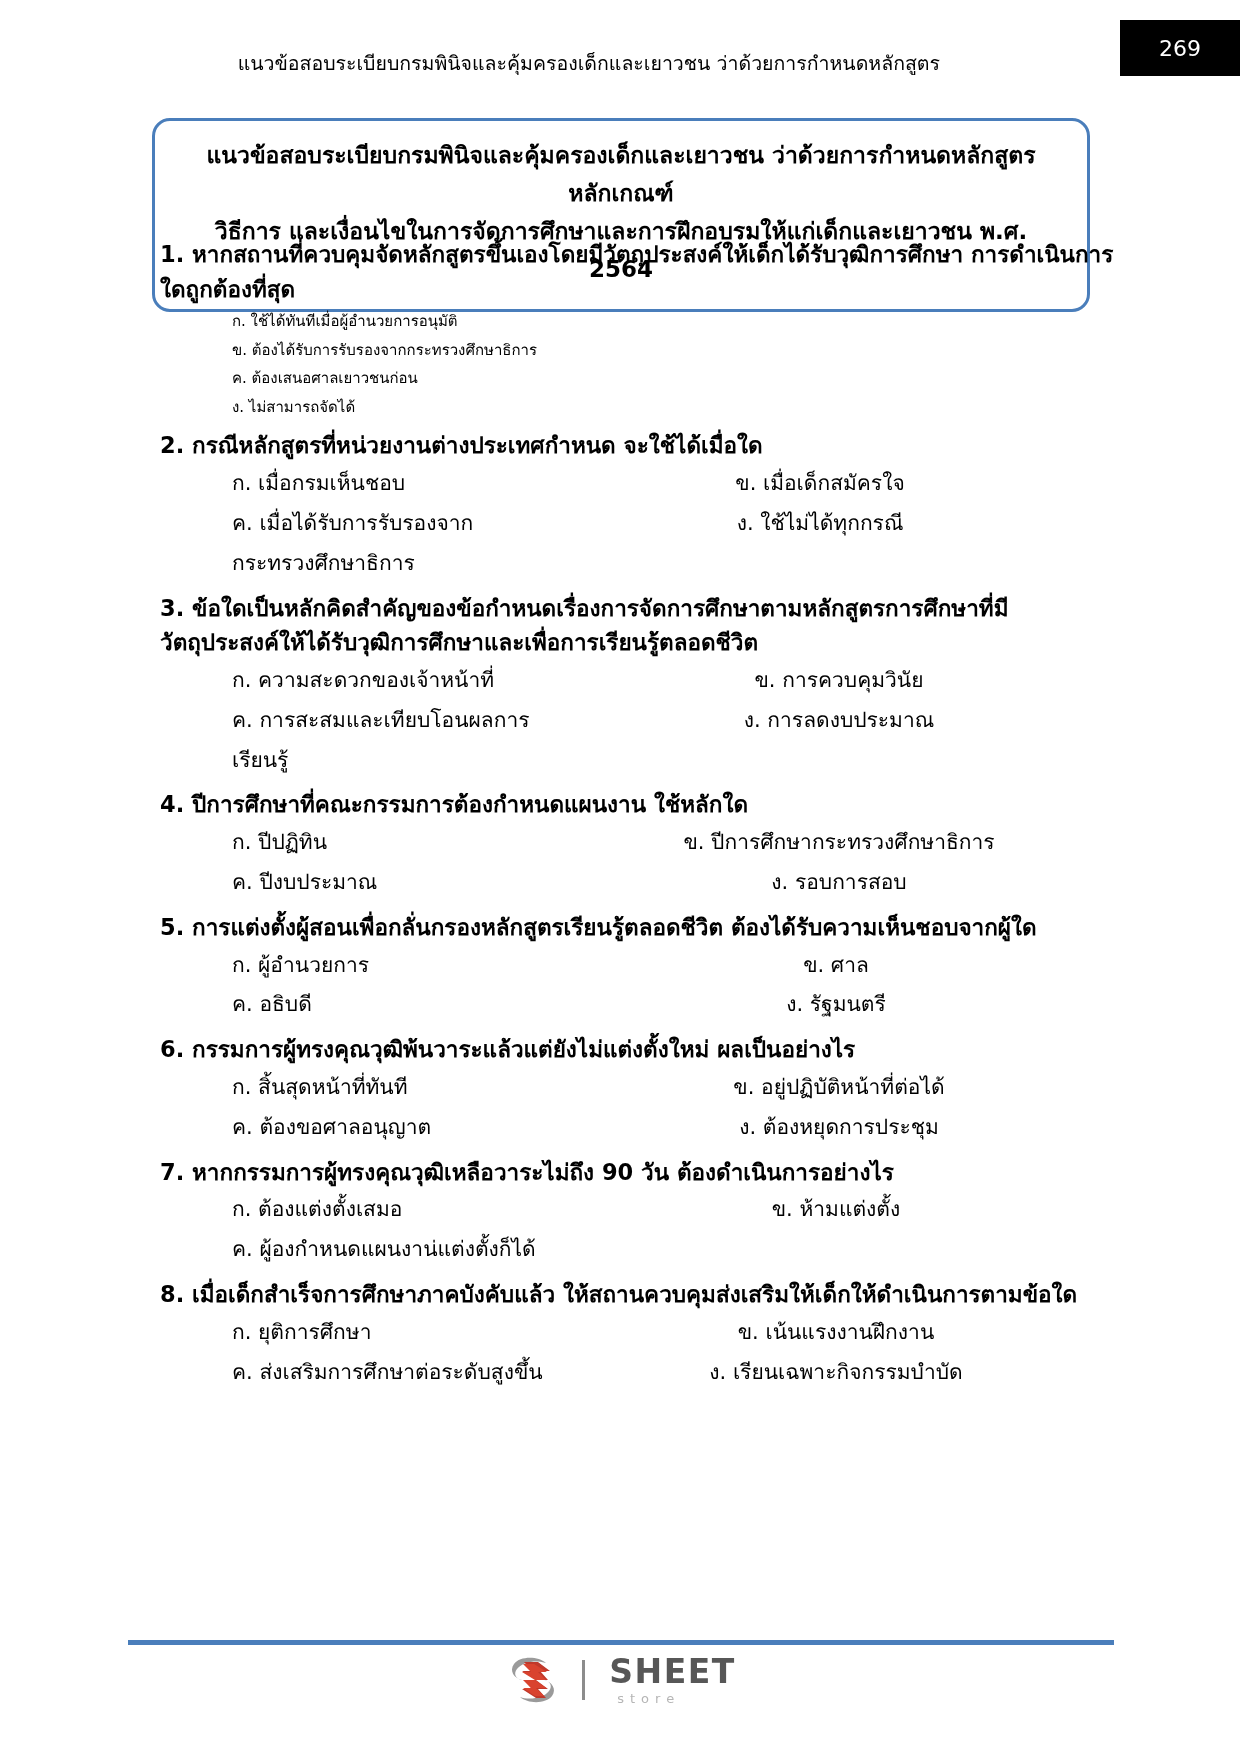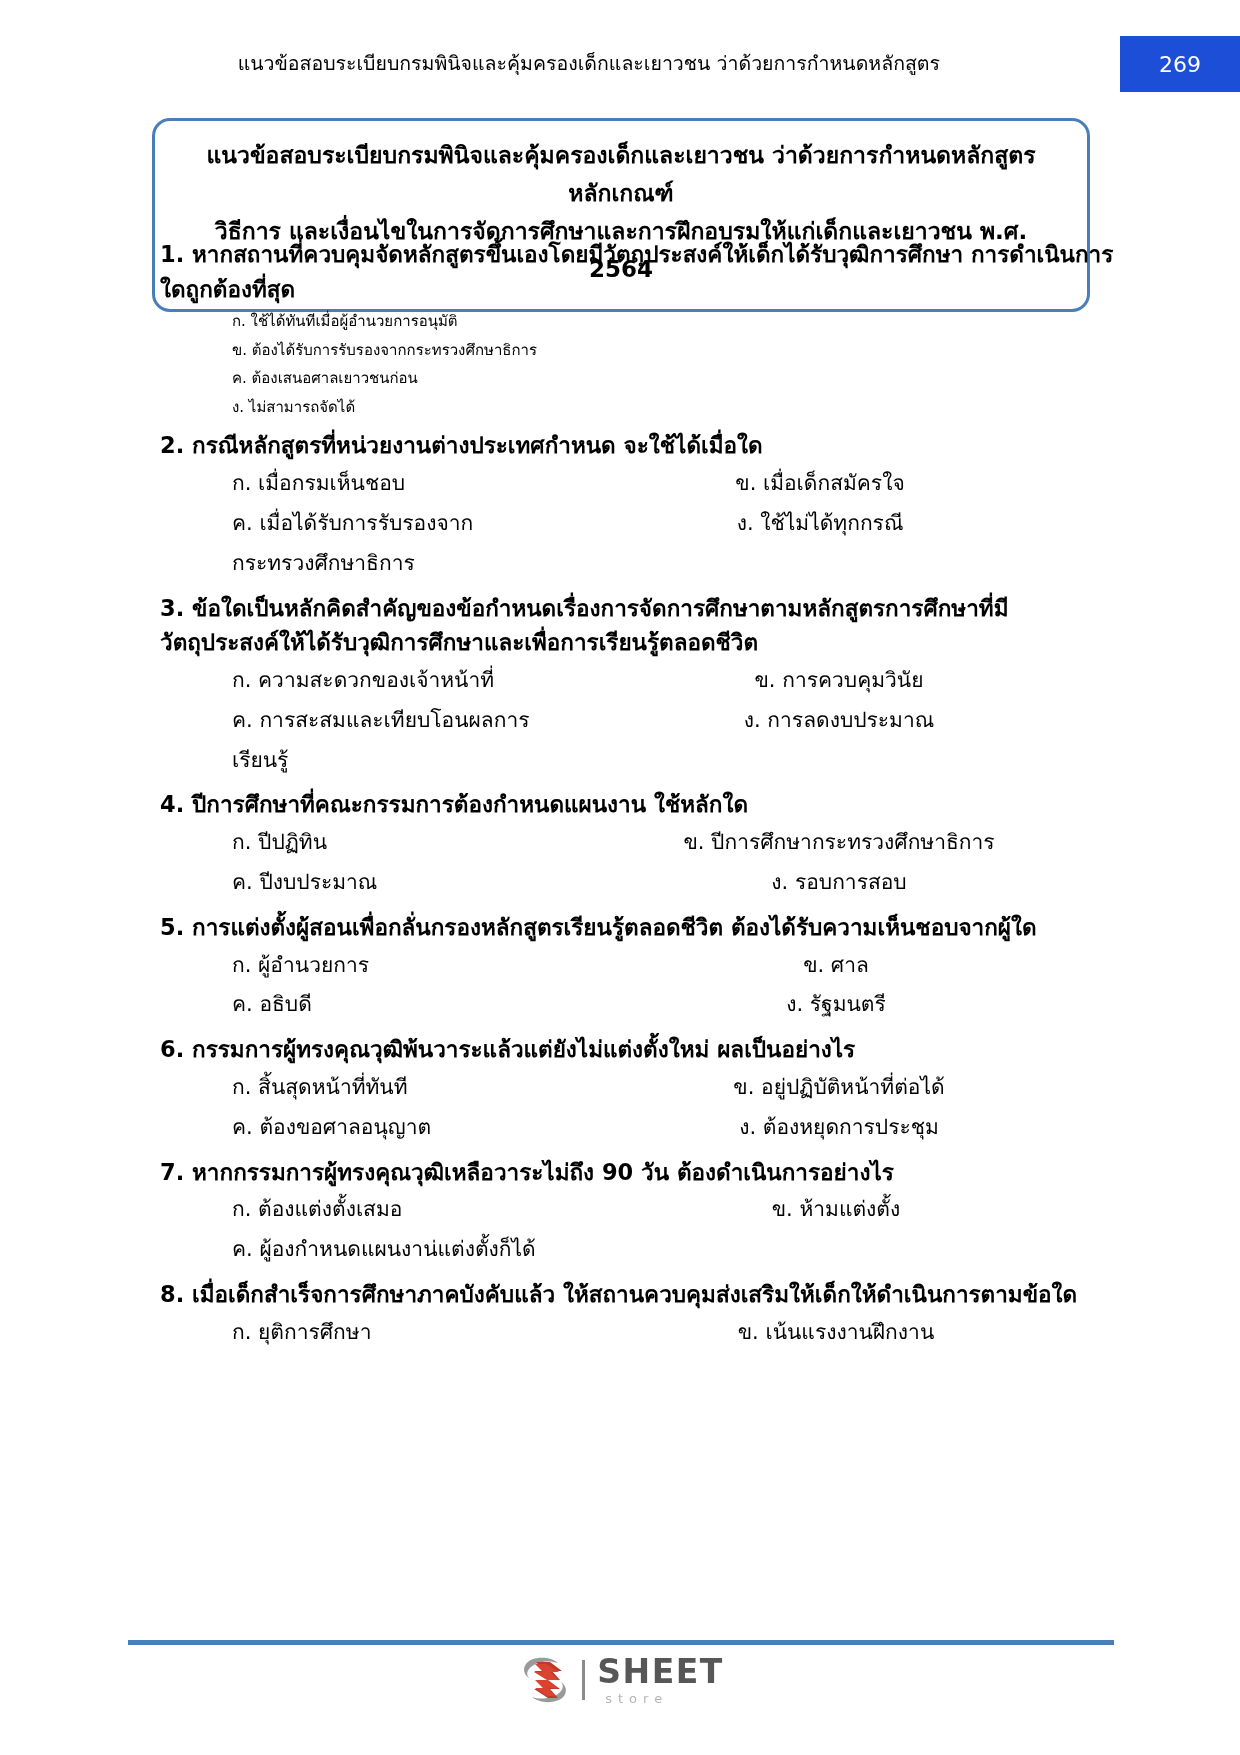--- a/index.html
+++ b/index.html
@@ -29,24 +29,24 @@
     right: 300px;
     top: 52px;
     font-size: 19.5px;
     line-height: 1.2;
     white-space: nowrap;
     color: #000;
   }
   .page-number-box {
     position: absolute;
     right: 0px;
-    top: 36px;
+    top: 20px;
     width: 120px;
     height: 56px;
-    background: #1d4ed8;
+    background: #000000;
     color: #ffffff;
     display: flex;
     align-items: center;
     justify-content: center;
     font-size: 22px;
   }
 
   
   .title-box {
     position: absolute;
@@ -120,21 +120,21 @@
     background: #4a7ebb;
   }
   .footer-logo {
     position: absolute;
     left: 0;
     top: 1654px;
     width: 1240px;
     display: flex;
     align-items: center;
     justify-content: center;
-    gap: 0px;
+    gap: 12px;
   }
   .logo-mark {
     width: 58px;
     height: 52px;
     position: relative;
     margin-right: 8px;
   }
   .logo-divider {
     width: 3px;
     height: 40px;
@@ -256,20 +256,24 @@
     <div class="choice-row">
       <div class="choice-c">ค. ผู้องกำหนดแผนงาน่แต่งตั้งก็ได้</div>
     </div>
   </div>
 
   <div class="mid">
     <div class="question q-gap">8. เมื่อเด็กสำเร็จการศึกษาภาคบังคับแล้ว ให้สถานควบคุมส่งเสริมให้เด็กให้ดำเนินการตามข้อใด</div>
     <div class="choice-row">
       <div class="choice-a">ก. ยุติการศึกษา</div>
       <div class="choice-b">ข. เน้นแรงงานฝึกงาน</div>
+    </div>
+    <div class="choice-row">
+      <div class="choice-c">ค. ส่งเสริมการศึกษาต่อระดับสูงขึ้น</div>
+      <div class="choice-d">ง. เรียนเฉพาะกิจกรรมบำบัด</div>
     </div>
   </div>
 
 </div>
 
 <div class="footer-rule"></div>
 
 <div class="footer-logo">
   <div class="logo-mark">
     <svg width="58" height="52" viewBox="0 0 58 52" xmlns="http://www.w3.org/2000/svg">

